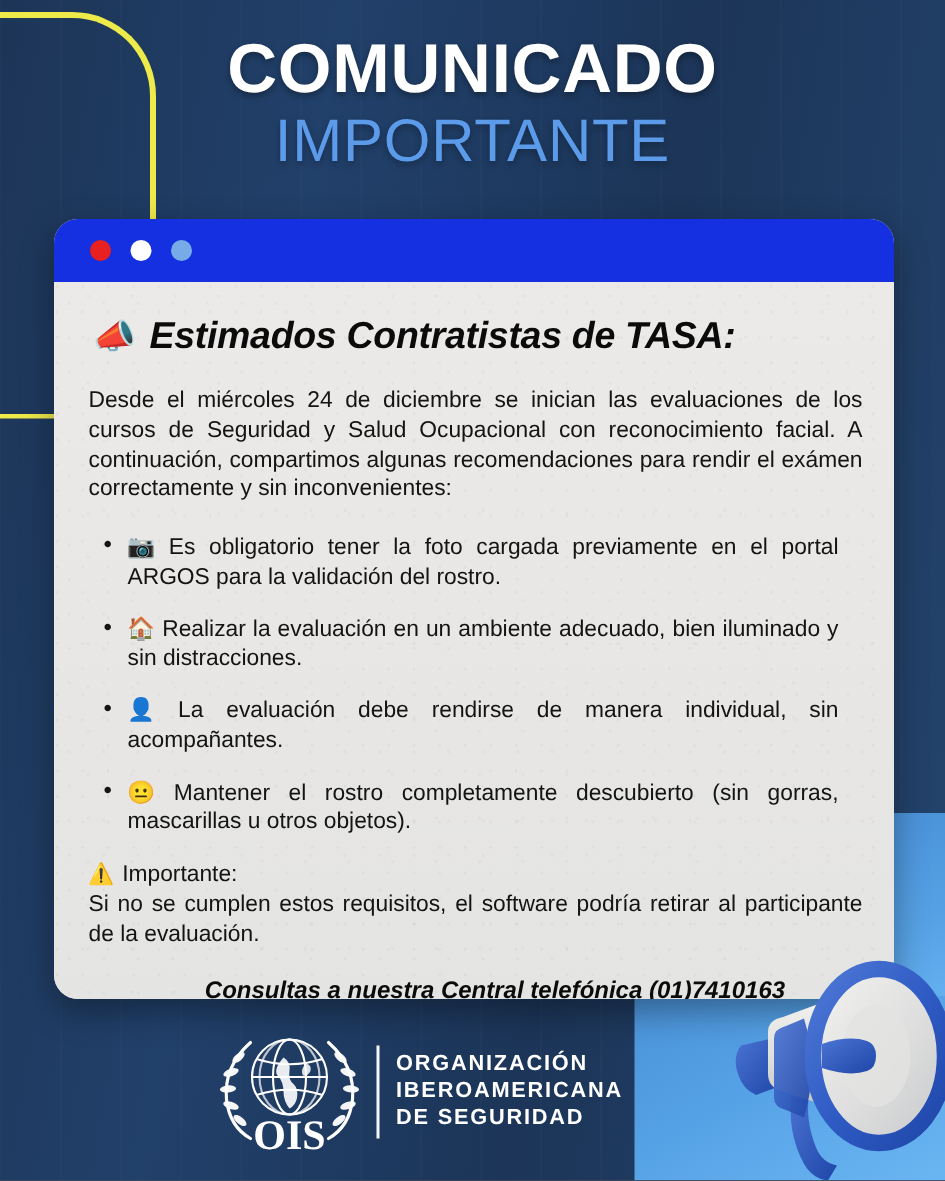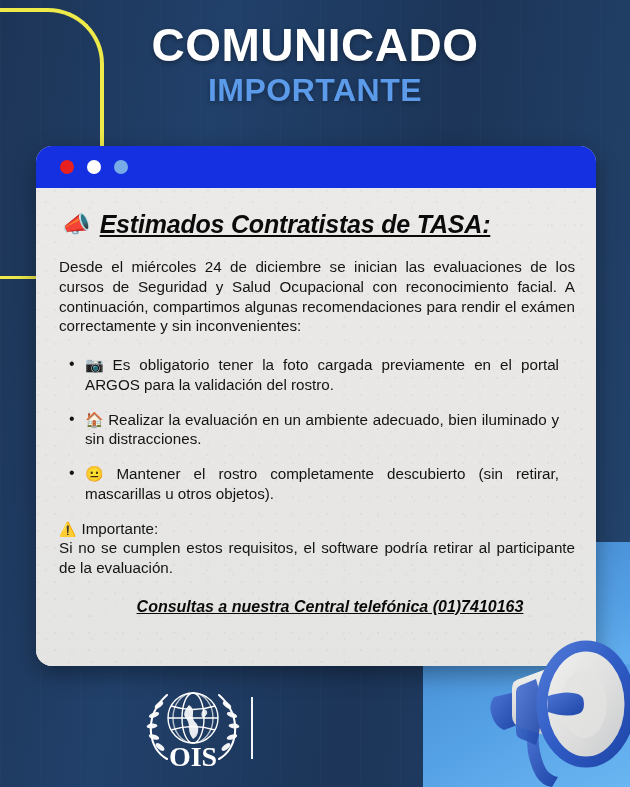--- a/index.html
+++ b/index.html
@@ -57,22 +57,22 @@
     display: block;
     font-size: 46px;
     font-weight: bold;
     letter-spacing: 0.5px;
     color: #ffffff;
     text-shadow: 0 2px 5px rgba(0,0,0,0.35);
   }
   .headline .l2 {
     display: block;
     margin-top: 6px;
-    font-size: 32px;
-    font-weight: bold;
+    font-size: 40px;
+    font-weight: normal;
     letter-spacing: 0.5px;
     color: #5b9bea;
     text-shadow: 0 2px 5px rgba(0,0,0,0.30);
   }
 
   
   .blue-panel-top {
     position: absolute;
     right: 0;
     top: 542px;
@@ -141,21 +141,20 @@
     display: flex;
     align-items: center;
     gap: 9px;
     margin: 6px 0 18px 7px;
   }
   .card-title .emoji { font-size: 23px; line-height: 1; }
   .card-title .txt {
     font-size: 25px;
     font-weight: bold;
     font-style: italic;
-    text-decoration: underline;
     letter-spacing: -0.2px;
     color: #0b0b0b;
   }
 
   .intro {
     margin: 0 2px 19px 4px;
     font-size: 15.2px;
     line-height: 1.30;
     text-align: justify;
     color: #141414;
@@ -262,21 +261,24 @@
       <p class="intro">Desde el  miércoles 24 de diciembre se inician las evaluaciones de los cursos de Seguridad y Salud Ocupacional con reconocimiento facial. A continuación, compartimos algunas recomendaciones para rendir el exámen correctamente y sin inconvenientes:</p>
 
       <ul class="bullets">
         <li>
           <span class="emoji">📷</span><span>Es obligatorio tener la foto cargada previamente en el portal ARGOS para la validación del rostro.</span>
         </li>
         <li>
           <span class="emoji">🏠</span><span>Realizar la evaluación en un ambiente adecuado, bien iluminado y sin distracciones.</span>
         </li>
         <li>
-          <span class="emoji">😐</span><span>Mantener el rostro completamente descubierto (sin retirar, mascarillas u otros objetos).</span>
+          <span class="emoji">👤</span><span>La evaluación debe rendirse de manera individual, sin acompañantes.</span>
+        </li>
+        <li>
+          <span class="emoji">😐</span><span>Mantener el rostro completamente descubierto (sin gorras, mascarillas u otros objetos).</span>
         </li>
       </ul>
 
       <p class="note">
         <span class="warn">⚠️</span><span>Importante:</span><br>
         <span>Si no se cumplen estos requisitos, el software podría retirar al participante de la evaluación.</span>
       </p>
 
       <div class="contact">Consultas a nuestra Central telefónica (01)7410163</div>
 
@@ -348,15 +350,20 @@
         <ellipse cx="23" cy="62" rx="5.2" ry="2.4" transform="rotate(38 23 62)"></ellipse>
         <ellipse cx="90" cy="20" rx="5" ry="2.4" transform="rotate(40 90 20)"></ellipse>
         <ellipse cx="95" cy="30" rx="5.4" ry="2.4" transform="rotate(20 95 30)"></ellipse>
         <ellipse cx="97" cy="41" rx="5.4" ry="2.4" transform="rotate(5 97 41)"></ellipse>
         <ellipse cx="95" cy="52" rx="5.4" ry="2.4" transform="rotate(-18 95 52)"></ellipse>
         <ellipse cx="89" cy="62" rx="5.2" ry="2.4" transform="rotate(-38 89 62)"></ellipse>
       </g>
       <text x="56" y="81" text-anchor="middle" font-family="Liberation Serif, serif" font-size="28" font-weight="bold" fill="#ffffff">OIS</text>
     </svg>
     <div class="logo-divider"></div>
+    <div class="logo-words">
+      <div>ORGANIZACIÓN</div>
+      <div>IBEROAMERICANA</div>
+      <div>DE SEGURIDAD</div>
+    </div>
   </div>
 
 </div>
 
 </body></html>

